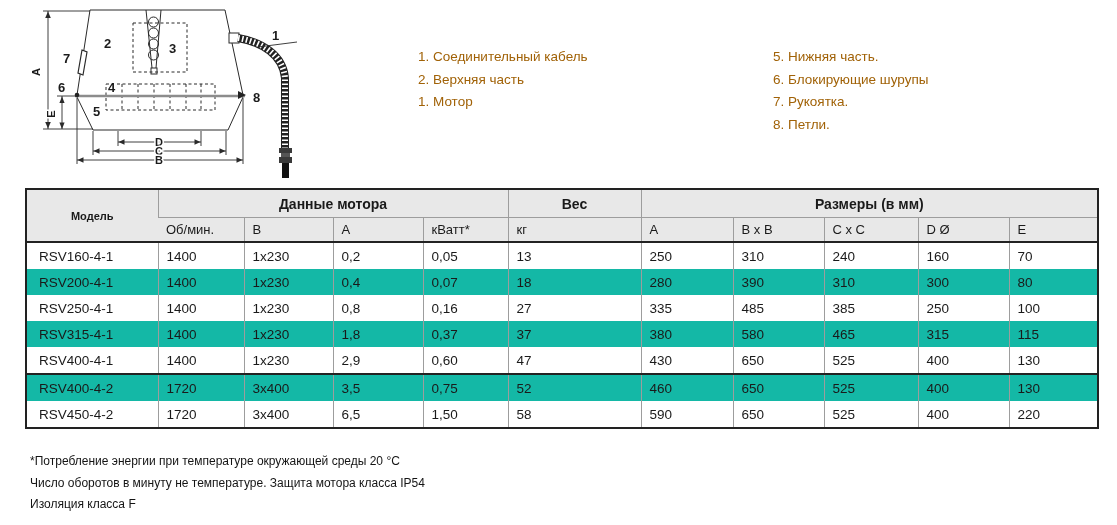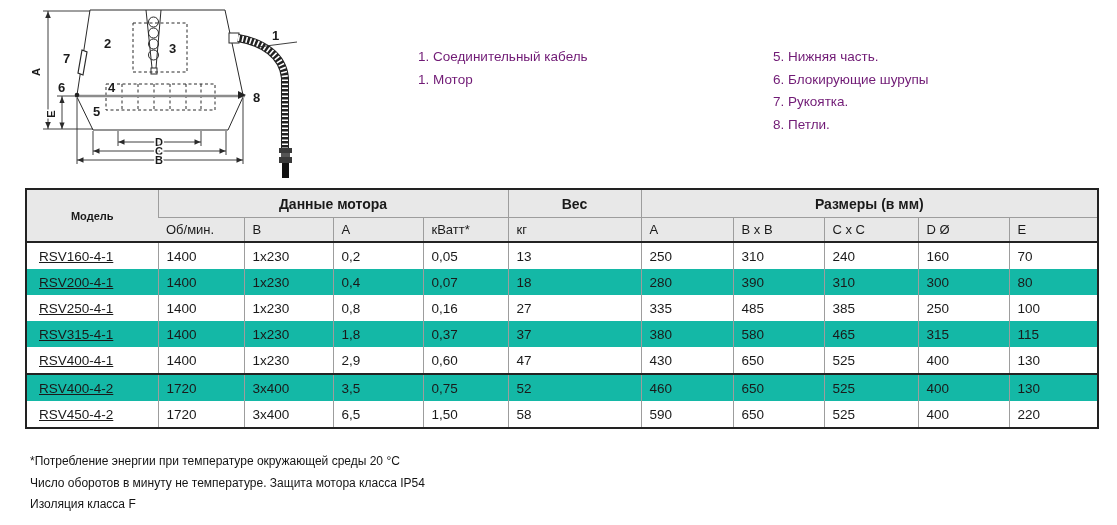--- a/index.html
+++ b/index.html
@@ -8,39 +8,39 @@
 
   
   .diagram-wrap{position:absolute;left:0;top:0;width:330px;height:185px;}
   .partnum{font-size:13px;font-weight:bold;fill:#1c1c1c;paint-order:stroke;stroke:#ffffff;stroke-width:2.5px;}
   .dimlabel{font-size:11px;font-weight:bold;fill:#1c1c1c;paint-order:stroke;stroke:#ffffff;stroke-width:3px;}
   .thin{stroke:#2a2a2a;stroke-width:1;fill:none;}
   .dash{stroke:#2a2a2a;stroke-width:1;fill:none;stroke-dasharray:3 2.5;}
   .dim{stroke:#2a2a2a;stroke-width:0.9;fill:none;}
 
   
-  .legend-col{position:absolute;top:46px;font-size:13.5px;line-height:22.5px;color:#701a75;}
+  .legend-col{position:absolute;top:46px;font-size:13.5px;line-height:22.5px;color:#a16207;}
   .legend-left{left:418px;}
   .legend-right{left:773px;}
 
   
   .spec-table{position:absolute;left:25px;top:188px;width:1072px;border-collapse:collapse;table-layout:fixed;
               font-size:13.5px;color:#1a1a1a;border:2px solid #222222;}
   .spec-table th,.spec-table td{border-left:1px solid #9d9d9d;padding:0 2px 0 8px;text-align:left;
               font-weight:normal;white-space:nowrap;overflow:hidden;}
   .spec-table th:first-child,.spec-table td:first-child{border-left:none;}
   .spec-table thead{border-bottom:2px solid #222222;}
   .spec-table thead th{background:#e8e8e8;}
   .group-row th{height:27px;font-weight:bold;font-size:14px;text-align:center;padding:0;}
   .group-row th.model-head{font-size:11px;}
   .sub-row th{height:23px;font-size:13px;border-top:1px solid #9d9d9d;}
   .spec-table tbody td{height:26px;}
   .spec-table tbody tr.alt{background:#14b8a6;}
   .spec-table tbody tr.group-sep{border-top:2px solid #222222;}
-  .spec-table tbody td.model{padding-left:12px;text-decoration:underline;}
+  .spec-table tbody td.model{padding-left:12px;}
 
   
   .footnotes{position:absolute;left:30px;top:451px;font-size:12px;line-height:21.5px;color:#141414;}
 </style>
 </head>
 <body>
 
 <div class="page">
 
   <div class="diagram-wrap">
@@ -138,20 +138,21 @@
         <text class="partnum" x="93" y="116">5</text>
         <text class="partnum" x="58" y="92">6</text>
         <text class="partnum" x="63" y="63">7</text>
         <text class="partnum" x="253" y="102">8</text>
       </g>
     </svg>
   </div>
 
   <div class="legend-col legend-left">
     <div>1. Соединительный кабель</div>
+    <div>2. Верхняя часть</div>
     <div>1. Мотор</div>
   </div>
   <div class="legend-col legend-right">
     <div>5. Нижняя часть.</div>
     <div>6. Блокирующие шурупы</div>
     <div>7. Рукоятка.</div>
     <div>8. Петли.</div>
   </div>
 
   <table class="spec-table">

